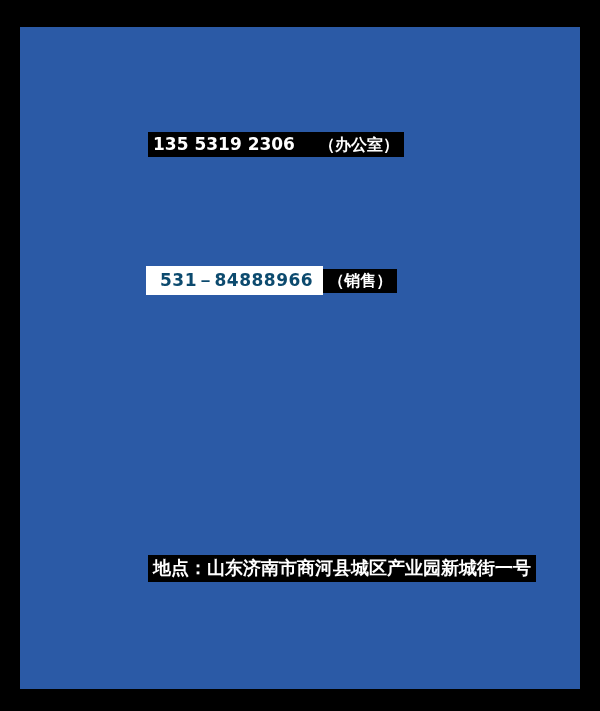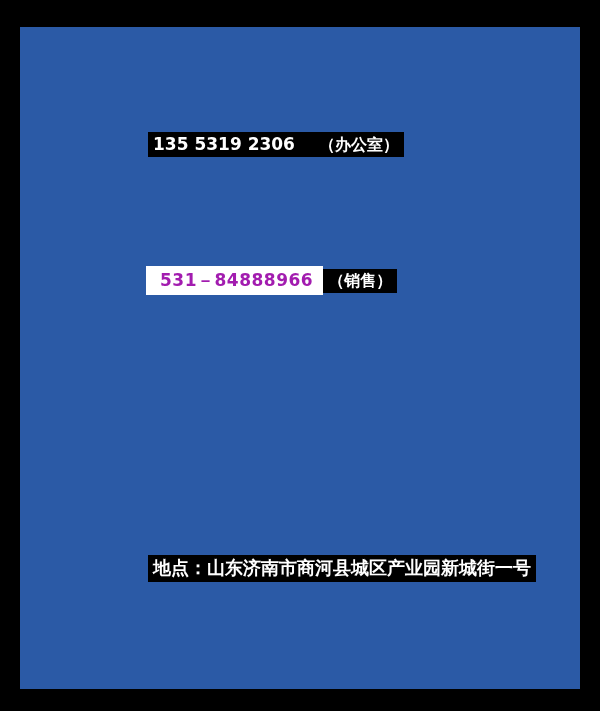--- a/index.html
+++ b/index.html
@@ -34,21 +34,21 @@
       color: #ffffff;
       display: inline-block;
       padding: 2px 5px;
       vertical-align: middle;
     }
     .gap-after {
       padding-right: 24px;
     }
     .whitebox {
       background: #ffffff;
-      color: #a21caf;
+      color: #0c4a6e;
       display: inline-block;
       padding: 4px 10px 4px 14px;
       vertical-align: middle;
       font-size: 17px;
       font-weight: bold;
       letter-spacing: 0.5px;
     }
     .office-line { left: 128px; top: 105px; font-size: 17px; }
     .sales-line  { left: 126px; top: 239px; font-size: 16px; }
     .email-line  { left: 128px; top: 381px; font-size: 17px; }

